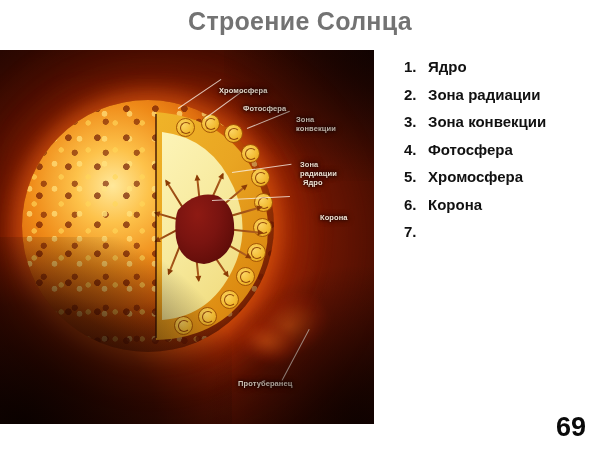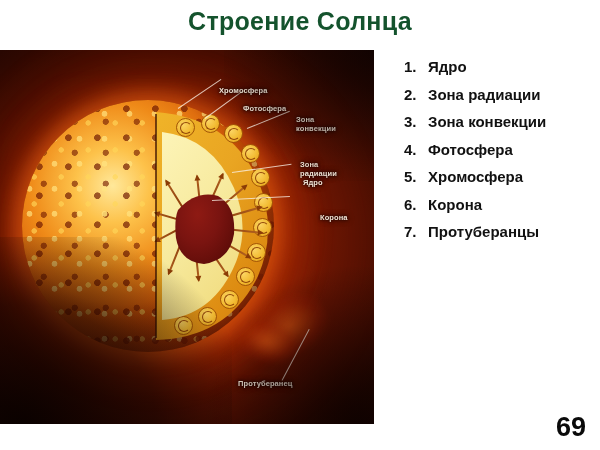--- a/index.html
+++ b/index.html
@@ -20,21 +20,21 @@
   
   .slide-title {
     position: absolute;
     left: 0;
     top: 6px;
     width: 600px;
     text-align: center;
     font-family: "Liberation Sans", sans-serif;
     font-size: 25px;
     font-weight: bold;
-    color: #14532d;
+    color: #737373;
     letter-spacing: 0.3px;
     line-height: 30px;
     white-space: nowrap;
   }
 
   
   .figure-panel {
     position: absolute;
     left: 0;
     top: 50px;
@@ -429,17 +429,16 @@
     <span class="legend-label">Хромосфера</span>
   </div>
 
   <div class="legend-item">
     <span class="legend-num">6.</span>
     <span class="legend-label">Корона</span>
   </div>
 
   <div class="legend-item">
     <span class="legend-num">7.</span>
-    <span class="legend-label">Протуберанцы</span>
   </div>
 </div>
 
 <div class="page-number">69</div>
 
 </body></html>

